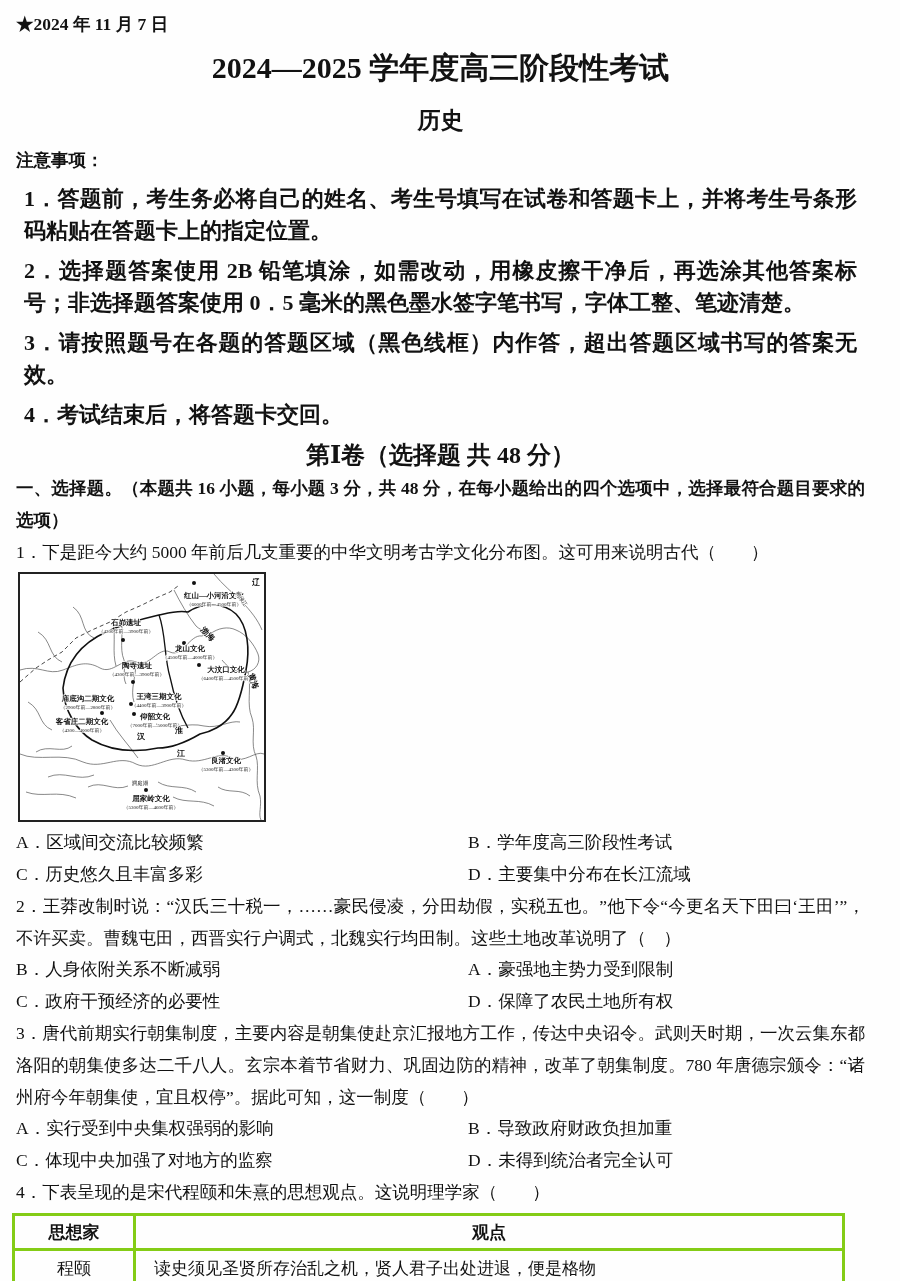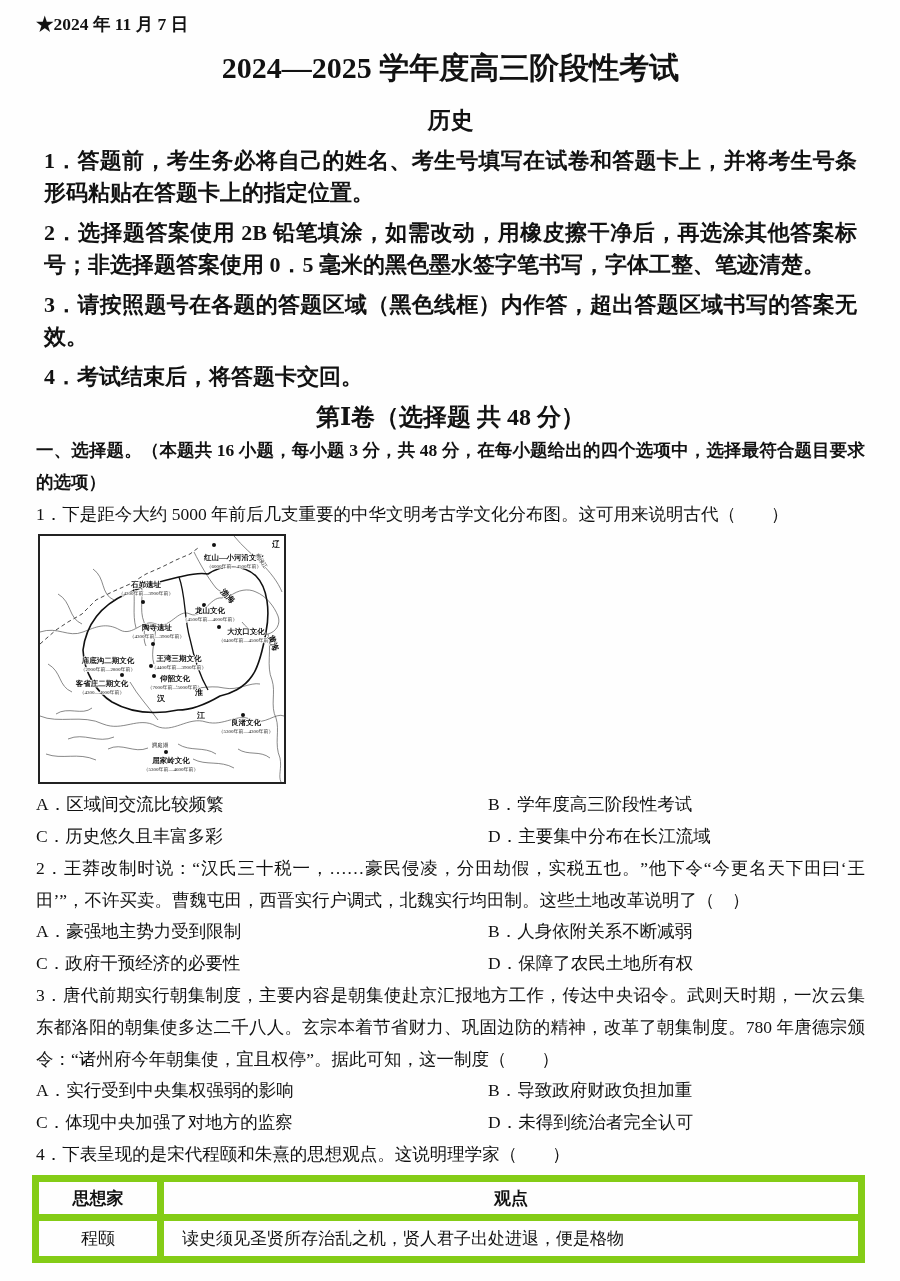--- a/index.html
+++ b/index.html
@@ -1,55 +1,56 @@
 <!DOCTYPE html>
 <html><head>
 <meta charset="utf-8">
 <style>
   html,body{margin:0;padding:0;}
   body{
     width:900px;height:1281px;overflow:hidden;background:#fefefe;color:#121212;
     font-family:"Liberation Serif","DejaVu Serif",serif;
   }
-  .page{position:relative;width:900px;height:919px;box-sizing:border-box;padding:10px 35px 0 36px;}
+  .page{position:relative;width:900px;height:919px;box-sizing:border-box;padding:10px 35px 0 16px;}
   .date-line{font-size:17.5px;font-weight:700;margin-top:2px;}
   .title{font-size:30px;font-weight:700;text-align:center;margin:16px 0 0 0;line-height:32px;}
   .subject{font-size:23px;font-weight:700;text-align:center;margin:21px 0 0 0;line-height:32px;}
   .notice-heading{font-size:17.5px;font-weight:700;margin-top:8px;line-height:30px;}
   p.notice{font-size:22px;font-weight:700;line-height:32px;margin:8px;text-align:justify;}
   .section-heading{font-size:24px;font-weight:700;text-align:center;line-height:33px;margin:0;}
   p.part-heading{font-size:17.5px;font-weight:700;line-height:32px;margin:0;text-align:justify;}
   p.stem{font-size:17.5px;font-weight:400;line-height:32px;margin:0;text-align:justify;}
   .options{display:grid;grid-template-columns:452px auto;font-size:17.5px;line-height:31.5px;}
   .options span{white-space:nowrap;}
   .map-figure{margin:4px 0 5px 2px;width:248px;height:250px;}
   .map-figure svg{display:block;}
   table.q4{border-collapse:collapse;margin:5px 0 0 -4px;width:833px;table-layout:fixed;
            border:2px solid #161616;font-size:17px;}
-  table.q4 th,table.q4 td{border:7px solid #84cc16;}
+  table.q4 th,table.q4 td{border:3px solid #84cc16;}
   table.q4 th{font-weight:600;height:30px;text-align:center;}
   table.q4 td{height:33px;}
   table.q4 .col-thinker{width:116px;text-align:center;}
   table.q4 td.col-view{padding-left:18px;text-align:left;}
   
   text{fill:#111;paint-order:stroke;stroke:#fff;stroke-width:1.6px;stroke-linejoin:round;}
   .cname{font-size:7.5px;font-weight:700;text-anchor:middle;}
   .cdate{font-size:5px;text-anchor:middle;}
   .wlabel{font-size:8px;font-weight:700;text-anchor:middle;}
   .wsmall{font-size:5.5px;text-anchor:middle;}
 </style>
 </head>
 <body>
 
 <div class="page">
 
   <div class="date-line">★2024 年 11 月 7 日</div>
   <div class="title">2024—2025 学年度高三阶段性考试</div>
   <div class="subject">历史</div>
 
+  <div class="notice-heading">注意事项：</div>
   <p class="notice">1．答题前，考生务必将自己的姓名、考生号填写在试卷和答题卡上，并将考生号条形码粘贴在答题卡上的指定位置。</p>
   <p class="notice">2．选择题答案使用 2B 铅笔填涂，如需改动，用橡皮擦干净后，再选涂其他答案标号；非选择题答案使用 0．5 毫米的黑色墨水签字笔书写，字体工整、笔迹清楚。</p>
   <p class="notice">3．请按照题号在各题的答题区域（黑色线框）内作答，超出答题区域书写的答案无效。</p>
   <p class="notice">4．考试结束后，将答题卡交回。</p>
 
   <div class="section-heading">第Ⅰ卷（选择题 共 48 分）</div>
   <p class="part-heading">一、选择题。（本题共 16 小题，每小题 3 分，共 48 分，在每小题给出的四个选项中，选择最符合题目要求的选项）</p>
 
   <p class="stem">1．下是距今大约 5000 年前后几支重要的中华文明考古学文化分布图。这可用来说明古代（　　）</p>
 
@@ -140,22 +141,22 @@
 
   <div class="options">
     <span>A．区域间交流比较频繁</span>
     <span>B．学年度高三阶段性考试</span>
     <span>C．历史悠久且丰富多彩</span>
     <span>D．主要集中分布在长江流域</span>
   </div>
 
   <p class="stem">2．王莽改制时说：“汉氏三十税一，……豪民侵凌，分田劫假，实税五也。”他下令“今更名天下田曰‘王田’”，不许买卖。曹魏屯田，西晋实行户调式，北魏实行均田制。这些土地改革说明了（　）</p>
   <div class="options">
+    <span>B．人身依附关系不断减弱</span>
     <span>A．豪强地主势力受到限制</span>
-    <span>B．人身依附关系不断减弱</span>
     <span>C．政府干预经济的必要性</span>
     <span>D．保障了农民土地所有权</span>
   </div>
 
   <p class="stem">3．唐代前期实行朝集制度，主要内容是朝集使赴京汇报地方工作，传达中央诏令。武则天时期，一次云集东都洛阳的朝集使多达二千八人。玄宗本着节省财力、巩固边防的精神，改革了朝集制度。780 年唐德宗颁令：“诸州府今年朝集使，宜且权停”。据此可知，这一制度（　　）</p>
   <div class="options">
     <span>A．实行受到中央集权强弱的影响</span>
     <span>B．导致政府财政负担加重</span>
     <span>C．体现中央加强了对地方的监察</span>
     <span>D．未得到统治者完全认可</span>

